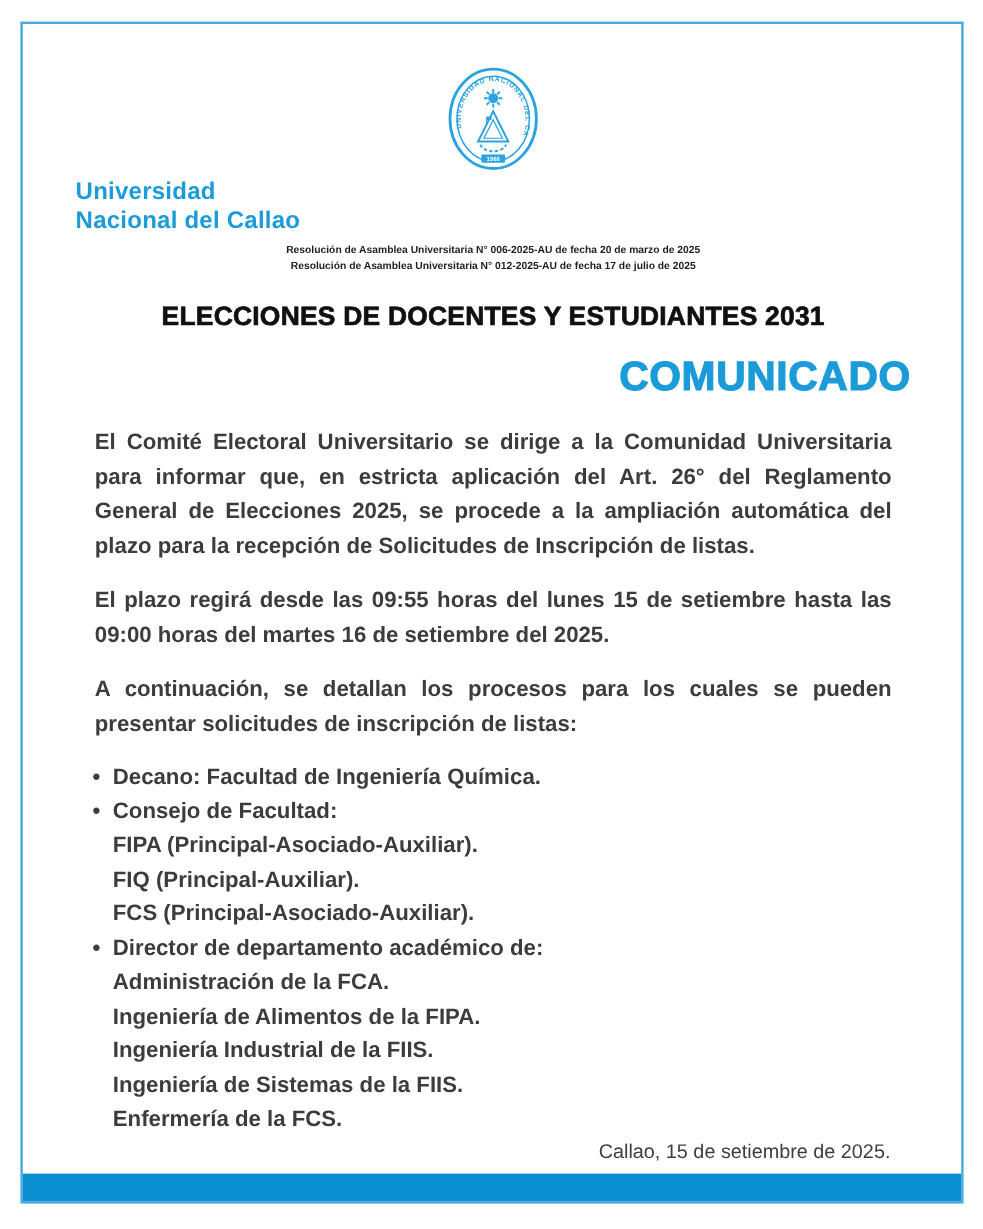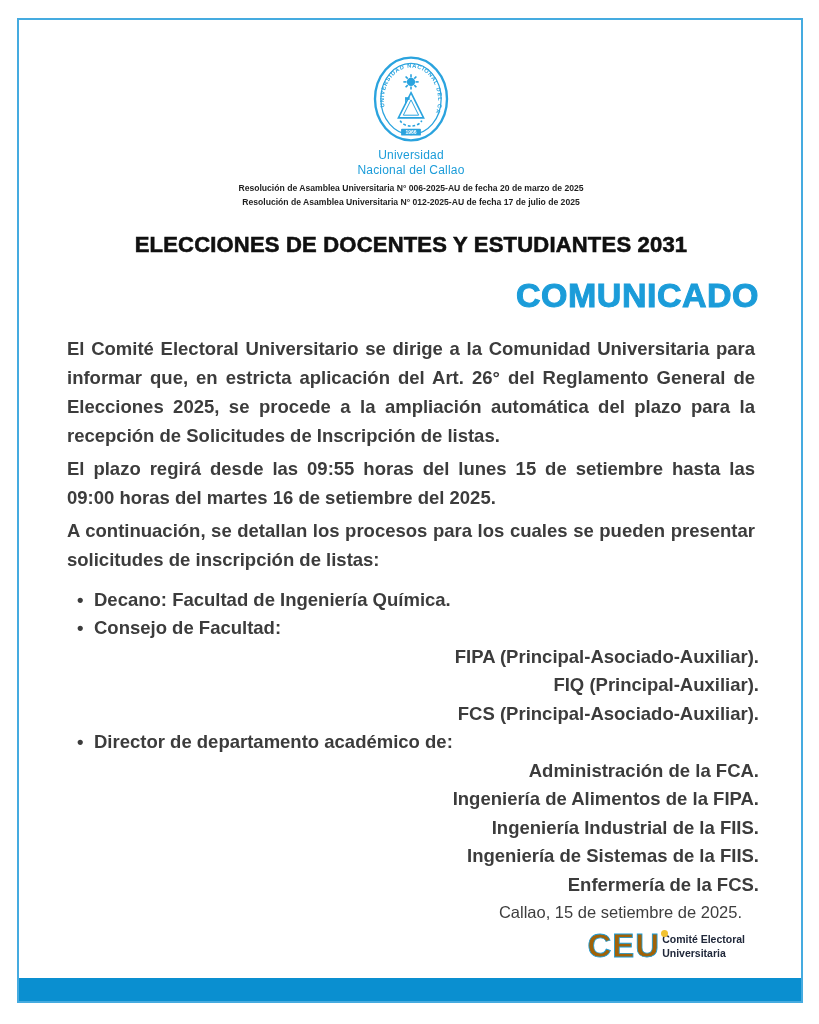--- a/index.html
+++ b/index.html
@@ -4,35 +4,35 @@
 <style>
   html,body{margin:0;padding:0;background:#ffffff;}
   body{font-family:"Liberation Sans","DejaVu Sans",sans-serif;}
   .page{position:relative;width:819px;height:1024px;background:#ffffff;overflow:hidden;}
   .frame{position:absolute;left:17px;top:18px;right:16px;bottom:21px;border:2px solid #45abe0;background:#ffffff;}
   .content{position:absolute;left:0;top:0;right:0;bottom:23px;padding:16px 42px 0 44px;box-sizing:border-box;overflow:hidden;}
   .bottom-bar{position:absolute;left:0;right:0;bottom:0;height:23px;background:#0a8fd0;}
 
   
   .seal{display:block;width:90px;height:94px;margin:16px auto 2px auto;}
-  .univ-name{text-align:center;color:#1b9cd9;font-weight:normal;font-size:12px;line-height:1.22;letter-spacing:.2px;}
+  .univ-name{color:#1b9cd9;font-weight:bold;font-size:20px;line-height:1.22;letter-spacing:.2px;}
   .resolutions{text-align:center;color:#1f1f1f;font-weight:bold;font-size:8.6px;line-height:1.55;margin-top:5px;}
 
   .main-title{margin-top:23px;text-align:center;color:#101010;font-weight:800;font-size:22px;letter-spacing:.2px;-webkit-text-stroke:.6px #101010;}
   .subtitle{margin-top:18px;text-align:right;color:#1b9cd9;font-weight:800;font-size:34px;letter-spacing:.5px;-webkit-text-stroke:1px #1b9cd9;}
 
   
   .body-text{margin-top:19px;color:#3c3c3c;font-weight:bold;font-size:18.5px;line-height:29px;text-align:justify;}
-  .body-text p{margin:4px;}
+  .body-text p{margin:16px;}
   .bullet-list{margin:12px 0 0 0;padding:0 0 0 14px;list-style:none;}
   .bullet-list>li{position:relative;padding-left:17px;line-height:28.5px;color:#3c3c3c;font-weight:bold;font-size:18.5px;}
   .bullet-list>li::before{content:"\2022";position:absolute;left:0;top:0;}
   .bullet-title{text-underline-offset:3px;text-decoration-thickness:1.5px;}
   .subitems{margin:0;padding:0;list-style:none;}
-  .subitems li{line-height:28.5px;text-align:right;}
+  .subitems li{line-height:28.5px;}
 
   
   .date-line{margin-top:4px;text-align:right;color:#3e3e3e;font-weight:normal;font-size:16.5px;padding-right:17px;}
   .ceu-row{margin-top:7px;display:flex;justify-content:flex-end;align-items:center;padding-right:14px;}
   .ceu-mark{position:relative;color:#a16207;font-weight:800;font-size:33px;letter-spacing:1px;line-height:1;-webkit-text-stroke:.8px #1b9cd9;}
   .ceu-dot{position:absolute;right:-8px;top:1px;width:7px;height:7px;border-radius:50%;background:#f2c230;}
   .ceu-caption{margin-left:2px;color:#20283a;font-weight:bold;font-size:10.5px;line-height:1.35;}
 </style>
 </head>
 <body>

